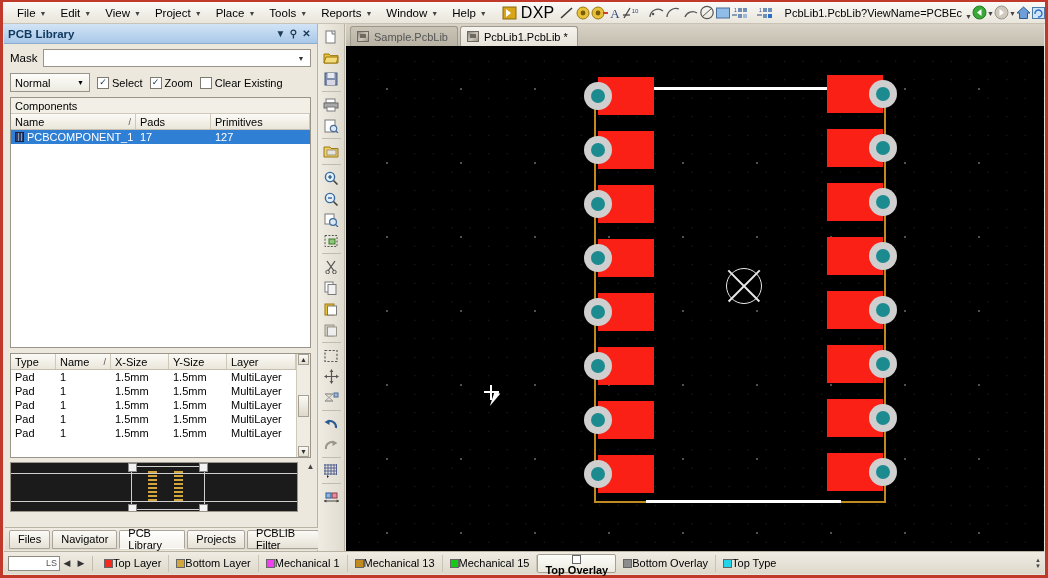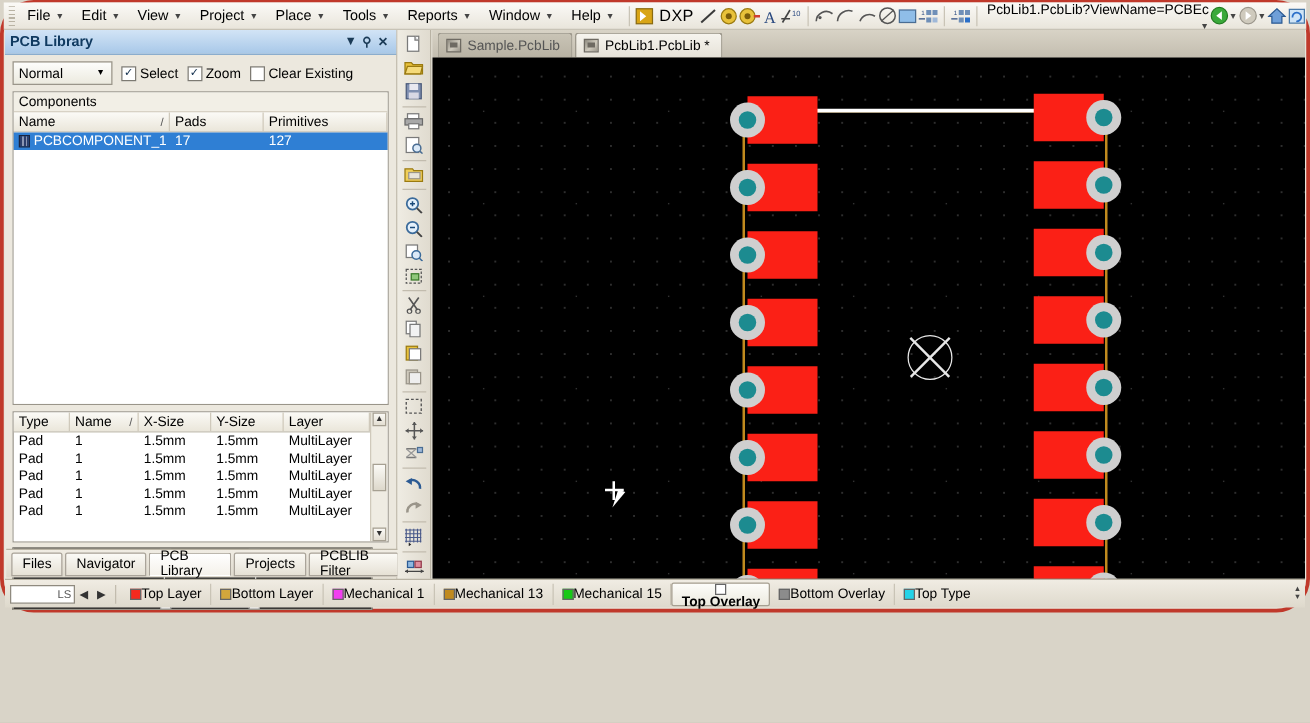--- a/index.html
+++ b/index.html
@@ -3,40 +3,40 @@
 <meta charset="utf-8">
 <style>
   html,body{margin:0;padding:0;}
   body{
     width:1048px;height:578px;overflow:hidden;
     background:#d9d4c8;
     font-family:"Liberation Sans", sans-serif;
     font-size:11px;color:#000;
     -webkit-font-smoothing:none;
   }
-  .app{position:relative;width:1048px;height:490px;
+  .app{position:relative;width:1048px;height:578px;
        border-left:3px solid #c0392b;border-right:3px solid #c0392b;
        border-top:2px solid #c0392b;border-bottom:3px solid #c0392b;
-       box-sizing:border-box;background:#e8e4da;border-radius:27px;}
+       box-sizing:border-box;background:#e8e4da;}
 
   
   .menubar{position:absolute;left:0;top:0;right:0;height:22px;
     background:linear-gradient(#fbfaf7,#e9e5db);
     border-bottom:1px solid #c8c3b6;display:flex;align-items:center;
     padding-left:4px;box-sizing:border-box;}
   .grip{width:6px;height:16px;margin-right:3px;
     background:repeating-linear-gradient(to bottom,#b9b3a4 0 1px,transparent 1px 3px);}
   .menu-item{padding:2px 7px;font-size:11.5px;white-space:nowrap;
     display:flex;align-items:center;gap:4px;cursor:default;}
   .caret{font-size:7px;color:#444;position:relative;top:1px;}
   .tb-sep{width:1px;height:16px;background:#c9c4b6;margin:0 4px;}
   .tbicon{width:20px;height:18px;display:flex;align-items:center;justify-content:center;cursor:default;}
-  .dxp-label{font-size:13px;letter-spacing:.3px;padding:0 4px;}
+  .dxp-label{font-size:16px;letter-spacing:.3px;padding:0 4px;}
   .addr{margin-left:4px;display:flex;align-items:flex-end;gap:3px;
-    font-size:11px;white-space:nowrap;flex-direction:column;}
+    font-size:11px;white-space:nowrap;}
 
   
   .leftpanel{position:absolute;left:1px;top:22px;width:314px;bottom:24px;
     background:#ece8de;border-right:1px solid #b9b3a4;box-sizing:border-box;}
   .panel-title{height:19px;background:linear-gradient(#d2e4f6,#a8c8e8);
     border-bottom:1px solid #8badcd;display:flex;align-items:center;
     padding:0 4px;font-weight:bold;font-size:11.5px;color:#103a60;}
   .panel-title .ttl{flex:1;}
   .panel-btn{width:13px;height:13px;display:flex;align-items:center;
     justify-content:center;font-size:10px;color:#1a3a56;cursor:default;}
@@ -358,20 +358,27 @@
 
     <div class="panel-title">
       <span class="ttl">PCB Library</span>
       <span class="panel-btn">▼</span>
       <span class="panel-btn">⚲</span>
       <span class="panel-btn">✕</span>
     </div>
 
     <div class="panel-body">
 
+      <div class="mask-row">
+        <span class="mask-lab">Mask</span>
+        <div class="combo">
+          <span></span>
+          <span class="arrow">▼</span>
+        </div>
+      </div>
 
 
       <div class="optrow">
         <div class="sel-combo">
           <span>Normal</span>
           <span class="arrow">▼</span>
         </div>
         <label class="cbx">
           <span class="box">✓</span>
           <span>Select</span>

